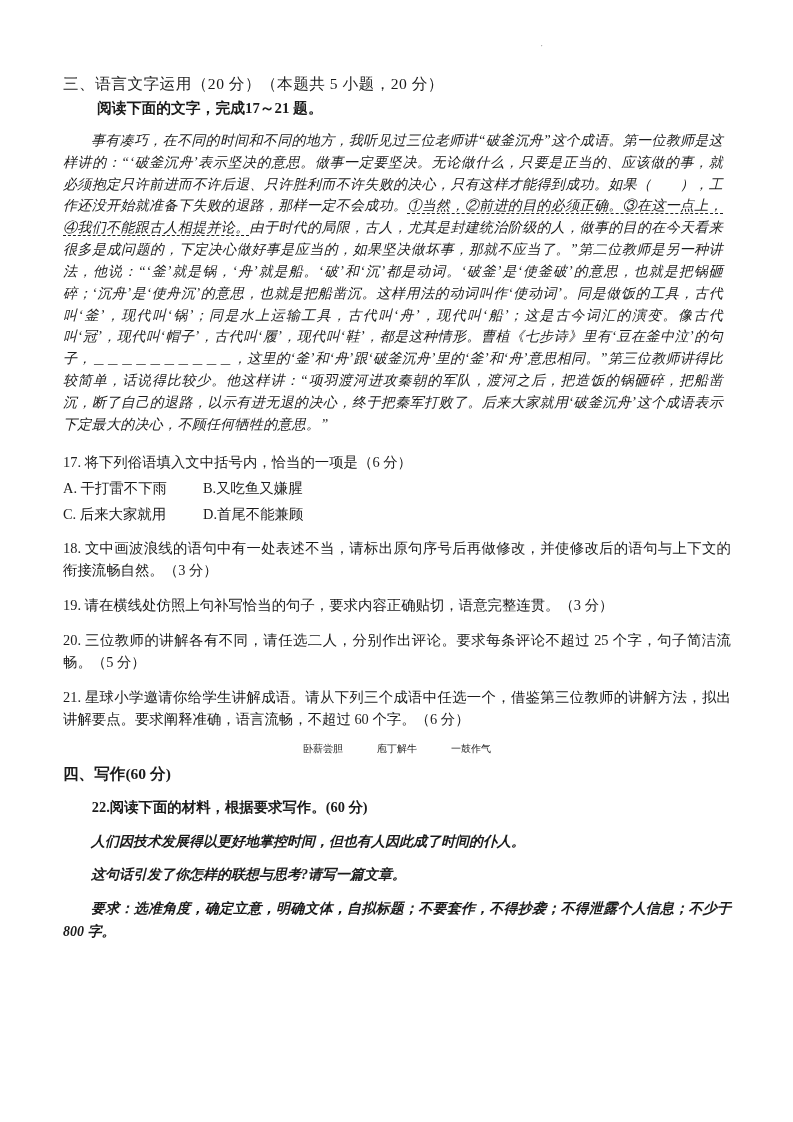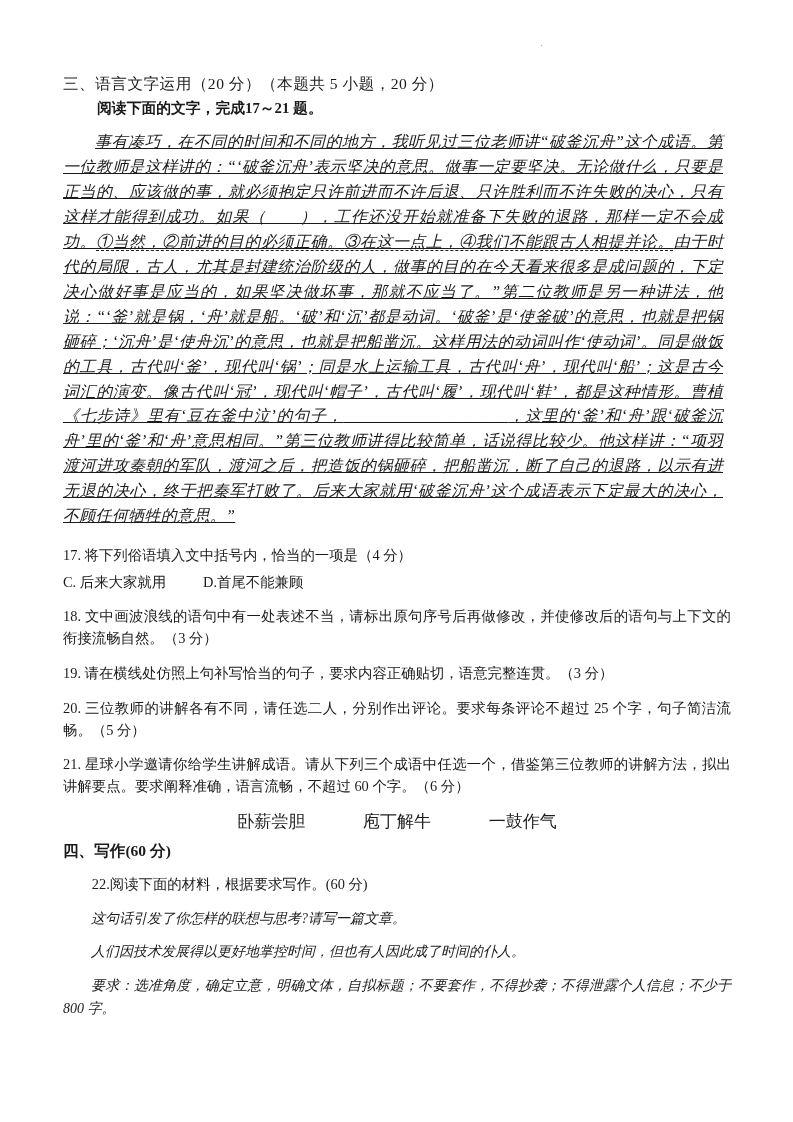--- a/index.html
+++ b/index.html
@@ -45,27 +45,26 @@
   }
   .sec3-sub {
     margin: 4px 0 0 0;
     font-size: 14.8px;
     font-weight: bold;
     text-indent: 2.3em;
   }
   
   .passage {
     margin: 12px 8px 0 0;
-    font-size: 16px;
+    font-size: 14px;
     line-height: 1.56;
     text-align: justify;
     text-indent: 2em;
     font-style: italic;      
     letter-spacing: .3px;
-    text-decoration: underline;
   }
   .wavy {
     text-decoration: underline;
     text-decoration-style: dashed;
     text-decoration-thickness: 1px;
     text-underline-offset: 3px;
   }
   .blank-run {
     letter-spacing: 0;
     font-style: normal;
@@ -80,66 +79,70 @@
   }
   .opts {
     margin: 5px 0 0 0;
     font-size: 14.4px;
     line-height: 1.45;
   }
   .optA { display: inline-block; width: 140px; }
   .idioms {
     margin: 12px 0 0 0;
     text-align: center;
-    font-size: 17px;
+    font-size: 10px;
   }
   .idioms span { margin: 0 1.7em; }
   
   .sec4-title {
     margin: 8px 0 0 0;
     font-size: 15.6px;
     font-weight: bold;
   }
   .sec4 p {
     margin: 11px 0 0 0;
     font-size: 14.4px;
     line-height: 1.62;
     text-align: justify;
     text-indent: 2em;
+    font-weight: bold;
   }
   .sec4 .material { font-style: italic; font-size: 14px; }
 </style>
 </head>
 <body>
 
 <div class="page">
 
   <div class="top-mark">·</div>
 
 
   <h2 class="sec3-title">三、语言文字运用（20 分）（本题共 5 小题，20 分）</h2>
   <p class="sec3-sub">阅读下面的文字，完成17～21 题。</p>
 
   <p class="passage"><span>事有凑巧，在不同的时间和不同的地方，我听见过三位老师讲“破釜沉舟”这个成语。第一位教师是这样讲的：“‘破釜沉舟’表示坚决的意思。做事一定要坚决。无论做什么，只要是正当的、应该做的事，就必须抱定只许前进而不许后退、只许胜利而不许失败的决心，只有这样才能得到成功。如果（　　），工作还没开始就准备下失败的退路，那样一定不会成功。</span><span class="wavy">①当然，②前进的目的必须正确。③在这一点上，④我们不能跟古人相提并论。</span><span>由于时代的局限，古人，尤其是封建统治阶级的人，做事的目的在今天看来很多是成问题的，下定决心做好事是应当的，如果坚决做坏事，那就不应当了。”第二位教师是另一种讲法，他说：“‘釜’就是锅，‘舟’就是船。‘破’和‘沉’都是动词。‘破釜’是‘使釜破’的意思，也就是把锅砸碎；‘沉舟’是‘使舟沉’的意思，也就是把船凿沉。这样用法的动词叫作‘使动词’。同是做饭的工具，古代叫‘釜’，现代叫‘锅’；同是水上运输工具，古代叫‘舟’，现代叫‘船’；这是古今词汇的演变。像古代叫‘冠’，现代叫‘帽子’，古代叫‘履’，现代叫‘鞋’，都是这种情形。曹植《七步诗》里有‘豆在釜中泣’的句子，</span><span class="blank-run">＿＿＿＿＿＿＿＿＿＿</span><span>，这里的‘釜’和‘舟’跟‘破釜沉舟’里的‘釜’和‘舟’意思相同。”第三位教师讲得比较简单，话说得比较少。他这样讲：“项羽渡河进攻秦朝的军队，渡河之后，把造饭的锅砸碎，把船凿沉，断了自己的退路，以示有进无退的决心，终于把秦军打败了。后来大家就用‘破釜沉舟’这个成语表示下定最大的决心，不顾任何牺牲的意思。”</span></p>
 
   <section class="questions">
-    <p class="q">17. 将下列俗语填入文中括号内，恰当的一项是（4 分）</p>
+    <p class="q">17. 将下列俗语填入文中括号内，恰当的一项是（6 分）</p>
+    <p class="opts">
+      <span class="optA">A. 干打雷不下雨</span><span>B.又吃鱼又嫌腥</span>
+    </p>
     <p class="opts">
       <span class="optA">C. 后来大家就用</span><span>D.首尾不能兼顾</span>
     </p>
     <p class="q">18. 文中画波浪线的语句中有一处表述不当，请标出原句序号后再做修改，并使修改后的语句与上下文的衔接流畅自然。（3 分）</p>
     <p class="q">19. 请在横线处仿照上句补写恰当的句子，要求内容正确贴切，语意完整连贯。（3 分）</p>
     <p class="q">20. 三位教师的讲解各有不同，请任选二人，分别作出评论。要求每条评论不超过 25 个字，句子简洁流畅。（5 分）</p>
     <p class="q">21. 星球小学邀请你给学生讲解成语。请从下列三个成语中任选一个，借鉴第三位教师的讲解方法，拟出讲解要点。要求阐释准确，语言流畅，不超过 60 个字。（6 分）</p>
     <p class="idioms">
       <span>卧薪尝胆</span><span>庖丁解牛</span><span>一鼓作气</span>
     </p>
   </section>
 
   <h2 class="sec4-title">四、写作(60 分)</h2>
   <section class="sec4">
     <p>22.阅读下面的材料，根据要求写作。(60 分)</p>
+    <p class="material">人们因技术发展得以更好地掌控时间，但也有人因此成了时间的仆人。</p>
     <p class="material">这句话引发了你怎样的联想与思考?请写一篇文章。</p>
-    <p class="material">人们因技术发展得以更好地掌控时间，但也有人因此成了时间的仆人。</p>
     <p class="material">要求：选准角度，确定立意，明确文体，自拟标题；不要套作，不得抄袭；不得泄露个人信息；不少于 800 字。</p>
   </section>
 
 </div>
 
 </body></html>

